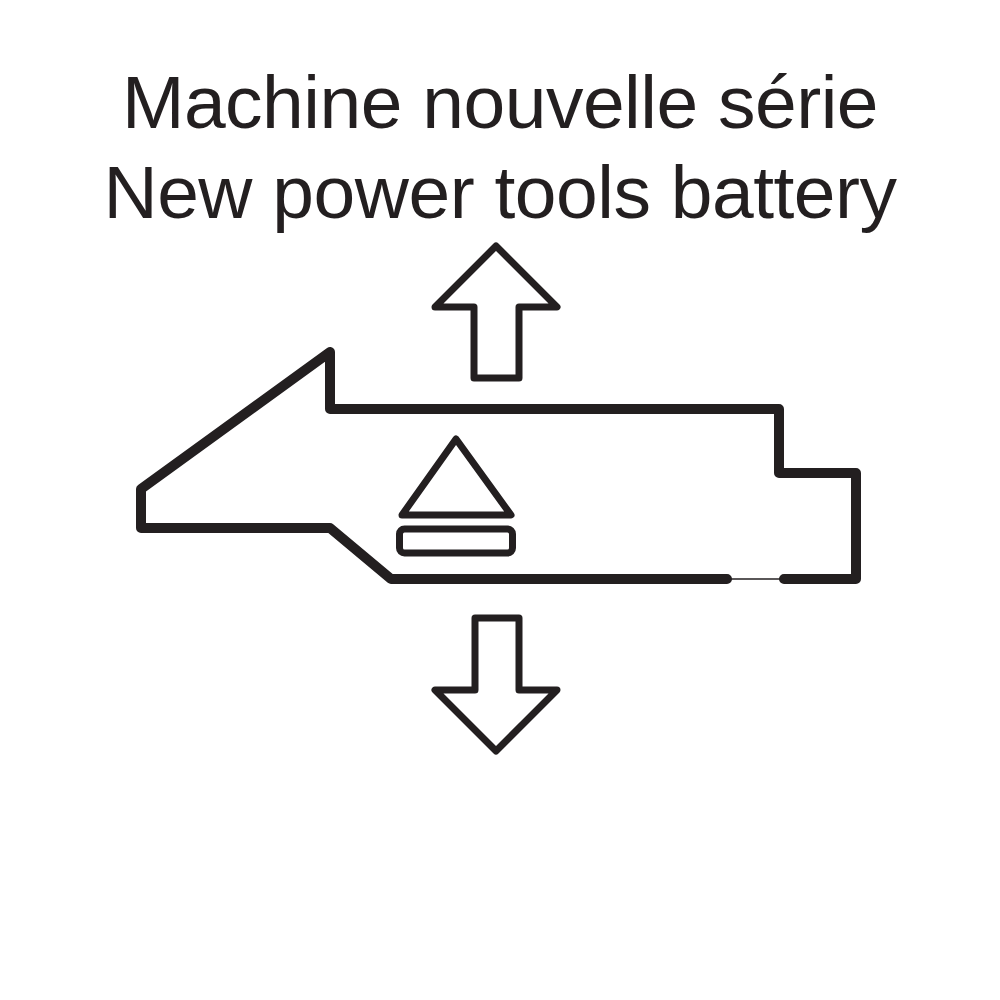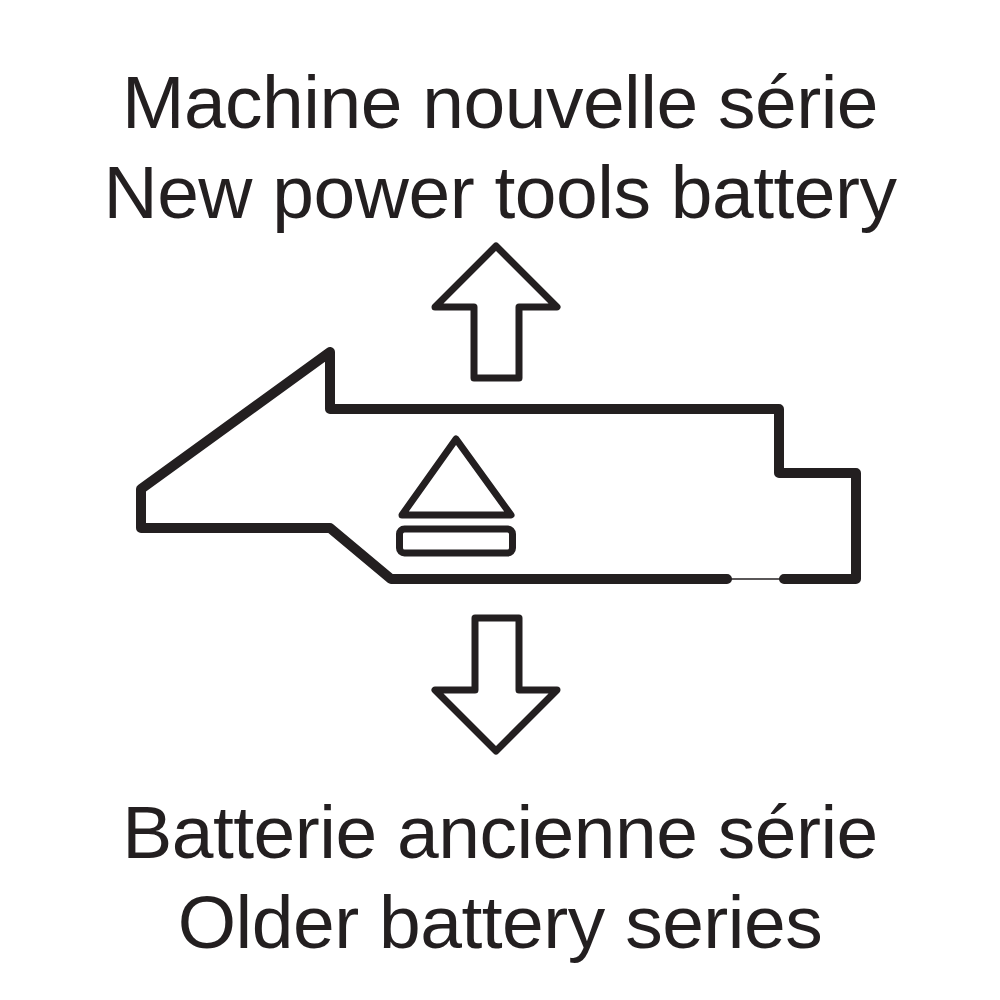--- a/index.html
+++ b/index.html
@@ -73,18 +73,14 @@
 
       <g>
         <path class="outline-thin" d="M 456 439 L 511 515 L 402 515 Z"></path>
         <rect class="outline-thin" x="399.5" y="529" width="113" height="24" rx="5"></rect>
       </g>
     </g>
 
     <path class="outline-thin" d="M 475 618 L 519 618 L 519 690 L 557 690 L 496 751 L 435 690 L 475 690 Z"></path>
   </svg>
 
-  <div class="caption bottom">
-    <div>Batterie ancienne série</div>
-    <div>Older battery series</div>
-  </div>
 
 </div>
 
 </body></html>

